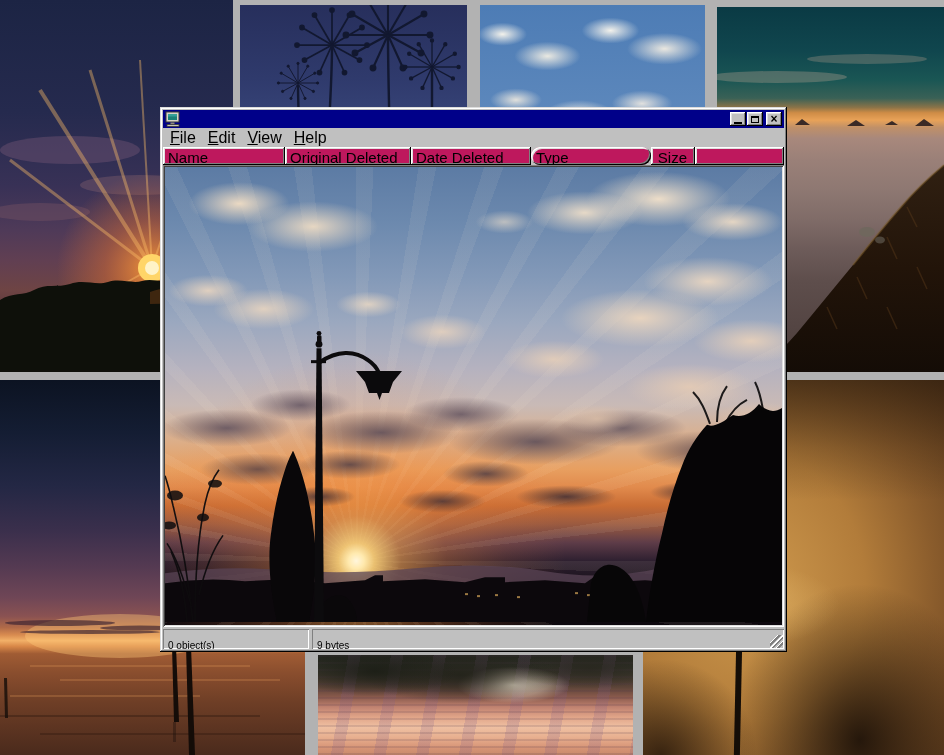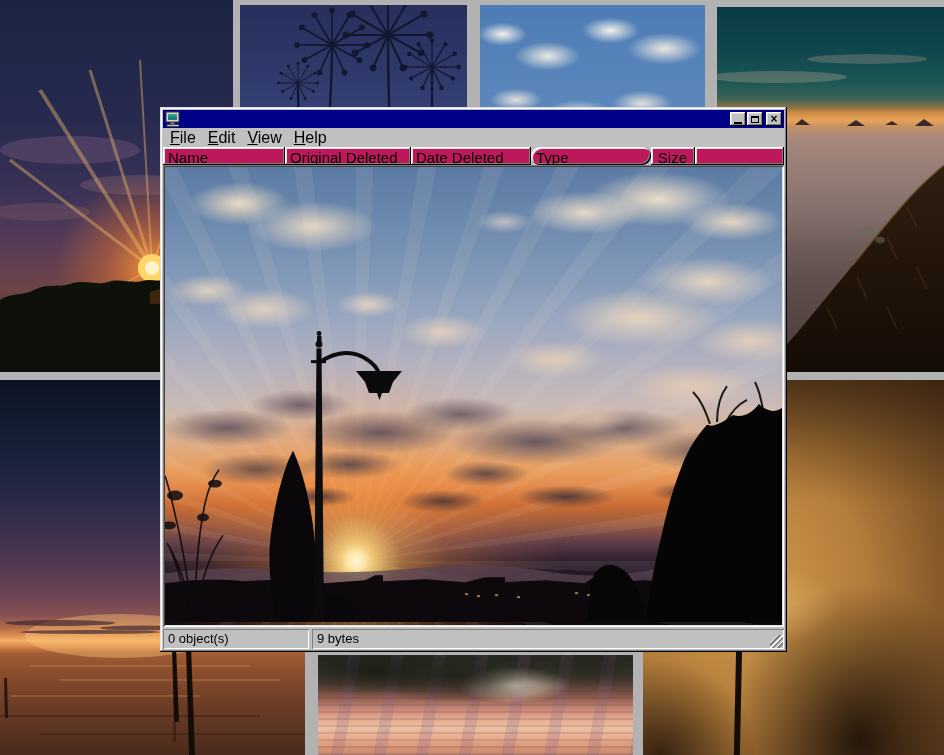--- a/index.html
+++ b/index.html
@@ -123,21 +123,21 @@
     radial-gradient(ellipse 60px 18px at 52% 67%, rgba(70,54,64,.8),   rgba(120,95,105,0) 72%),
     radial-gradient(ellipse 80px 22px at 15% 66%, rgba(74,58,68,.75),  rgba(120,95,105,0) 72%),
     radial-gradient(ellipse 50px 14px at 25% 72%, rgba(64,46,52,.85),  rgba(110,85,95,0) 72%),
     radial-gradient(ellipse 60px 16px at 45% 73%, rgba(64,46,52,.8),   rgba(110,85,95,0) 72%),
     radial-gradient(ellipse 70px 16px at 65% 72%, rgba(62,44,50,.85),  rgba(110,85,95,0) 72%),
     radial-gradient(ellipse 55px 14px at 85% 71%, rgba(60,42,48,.8),   rgba(110,85,95,0) 72%);}
   .photo svg.fg{position:absolute;inset:0;width:100%;height:100%;}
   .statusbar{height:20px;margin-top:2px;display:flex;flex:0 0 auto;}
   .spanel{
     box-shadow: inset 1px 1px 0 #808080, inset -1px -1px 0 #fff;
-    font-size:13px;color:#000;padding:2px 0 0 5px;box-sizing:border-box;white-space:nowrap;overflow:hidden;
+    font-size:10px;color:#000;padding:11px 0 0 5px;box-sizing:border-box;white-space:nowrap;overflow:hidden;
   }
   .sp1{width:146px;margin-right:3px;}
   .sp2{flex:1;position:relative;}
   .grip{position:absolute;right:1px;bottom:1px;width:13px;height:13px;
     background:
       linear-gradient(135deg, rgba(0,0,0,0) 0 5px, #fff 5px 6px, #808080 6px 8px, rgba(0,0,0,0) 8px 9px,
         #fff 9px 10px, #808080 10px 12px, rgba(0,0,0,0) 12px 13px, #fff 13px 14px, #808080 14px 16px, rgba(0,0,0,0) 16px);
   }
 </style>
 </head>

